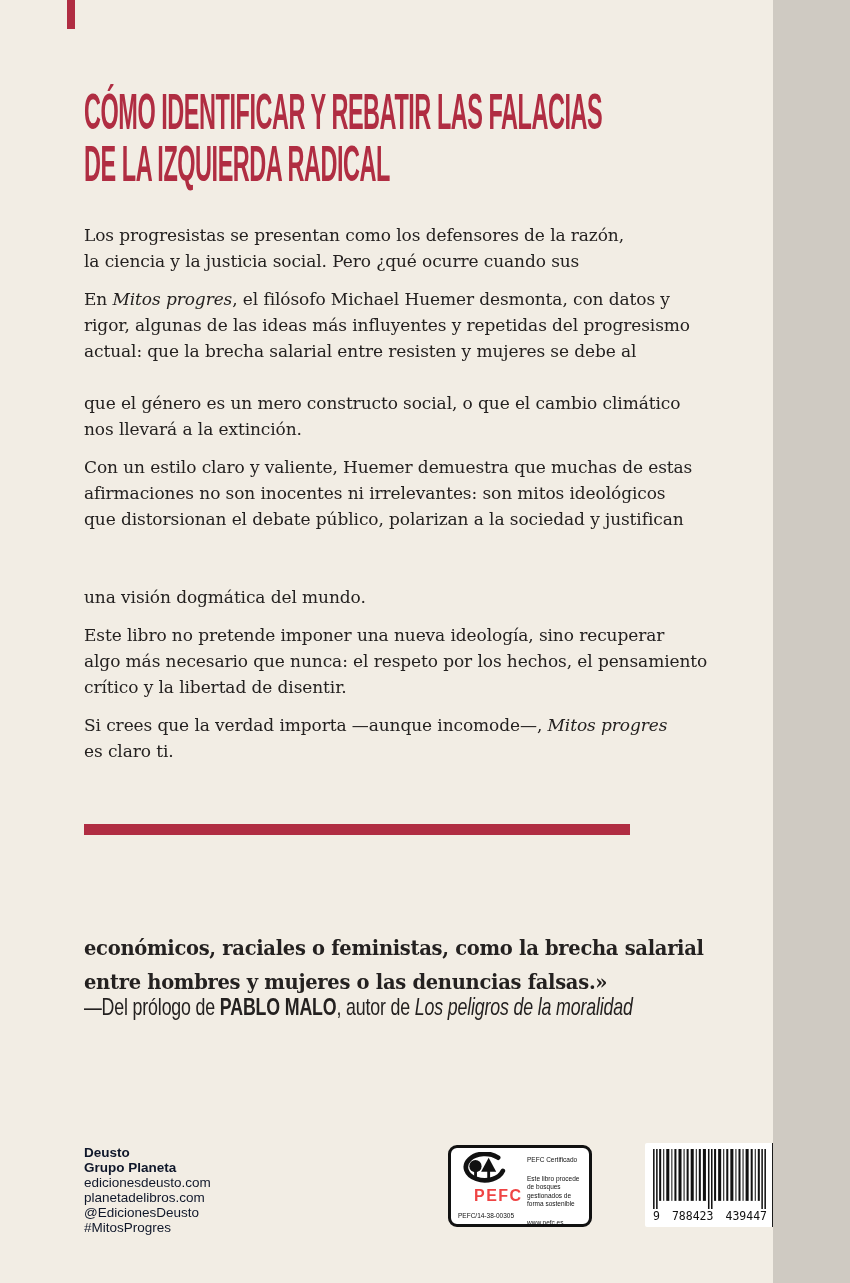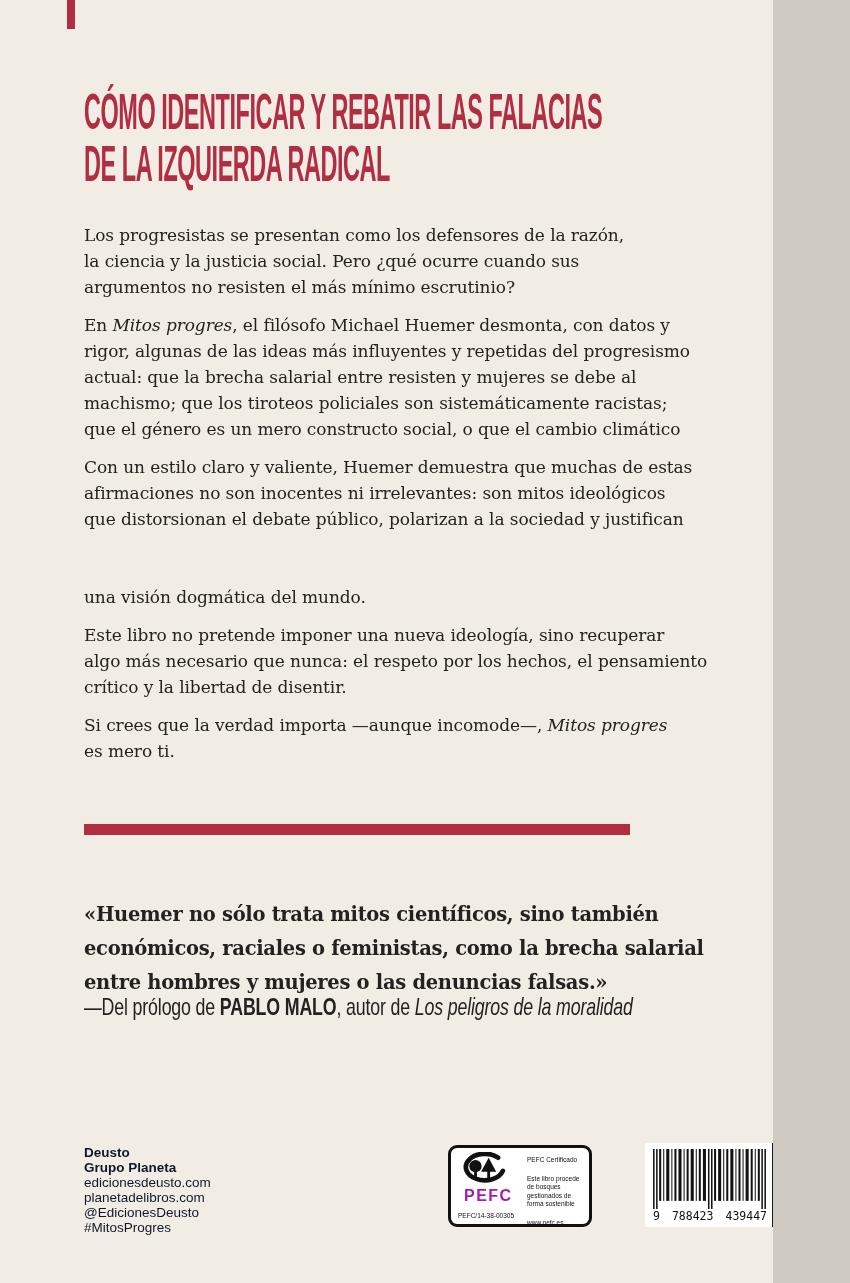--- a/index.html
+++ b/index.html
@@ -66,22 +66,22 @@
   
   .pefc-box{
     position:absolute;left:448px;top:1145px;width:144px;height:82px;
     background:#ffffff;border:3px solid #111111;border-radius:9px;
     box-sizing:border-box;
     font-family:"Liberation Sans", sans-serif;
   }
   .pefc-left{position:absolute;left:7px;top:4px;width:60px;}
   .pefc-logo{display:block;margin-left:2px;}
   .pefc-wordmark{
-    font-weight:bold;font-size:16px;letter-spacing:1.5px;color:#a21caf;
-    margin-top:1px;margin-left:6px;
+    font-weight:bold;font-size:16px;letter-spacing:1.5px;color:#ef4444;
+    margin-top:1px;margin-left:16px;
   }
   .pefc-certcode{position:absolute;left:7px;bottom:5px;font-size:6.5px;color:#111;white-space:nowrap;}
   .pefc-right{position:absolute;left:76px;top:8px;width:58px;font-size:6.5px;line-height:8.5px;color:#111;}
   .pefc-certified{margin-bottom:10px;}
   .pefc-claim{margin-bottom:10px;}
   .pefc-url{}
 
   
   .barcode-box{
     position:absolute;left:645px;top:1143px;width:150px;height:84px;
@@ -114,48 +114,48 @@
   <div class="spine-mark"></div>
 
   <div class="headline">
     <div class="hl-line">CÓMO IDENTIFICAR Y REBATIR LAS FALACIAS</div>
     <div class="hl-line">DE LA IZQUIERDA RADICAL</div>
   </div>
 
   <div class="body-copy">
     <p><span>Los progresistas se presentan como los defensores de la razón,</span><br>
       <span>la ciencia y la justicia social. Pero ¿qué ocurre cuando sus</span><br>
-      <span>argumentos no resisten el más mínimo escrutinio?</span></p>
+      </p>
 
     <p><span>En </span><span class="italic">Mitos progres</span><span>, el filósofo Michael Huemer desmonta, con datos y</span><br>
       <span>rigor, algunas de las ideas más influyentes y repetidas del progresismo</span><br>
       <span>actual: que la brecha salarial entre resisten y mujeres se debe al</span><br>
-      <span>machismo; que los tiroteos policiales son sistemáticamente racistas;</span><br>
+      <br>
       <span>que el género es un mero constructo social, o que el cambio climático</span><br>
-      </p>
+      <span>nos llevará a la extinción.</span></p>
 
     <p><span>Con un estilo claro y valiente, Huemer demuestra que muchas de estas</span><br>
       <span>afirmaciones no son inocentes ni irrelevantes: son mitos ideológicos</span><br>
       <span>que distorsionan el debate público, polarizan a la sociedad y justifican</span><br>
       <br>
       <br>
       <span>una visión dogmática del mundo.</span></p>
 
     <p><span>Este libro no pretende imponer una nueva ideología, sino recuperar</span><br>
       <span>algo más necesario que nunca: el respeto por los hechos, el pensamiento</span><br>
       <span>crítico y la libertad de disentir.</span></p>
 
     <p><span>Si crees que la verdad importa —aunque incomode—, </span><span class="italic">Mitos progres</span><br>
-      <span>es mero ti.</span></p>
+      <span>es claro ti.</span></p>
   </div>
 
   <div class="divider-bar"></div>
 
   <div class="quote">
-    <span>«Huemer no sólo trata mitos científicos, sino también</span><br>
+    <br>
     <span>económicos, raciales o feministas, como la brecha salarial</span><br>
     <span>entre hombres y mujeres o las denuncias falsas.»</span>
   </div>
 
   <div class="attribution">
     <span>—Del prólogo de </span><span class="attr-name">PABLO MALO</span><span>, autor de </span><span class="attr-title">Los peligros de la moralidad</span>
   </div>
 
   <div class="publisher">
     <div class="bold">Deusto</div>

